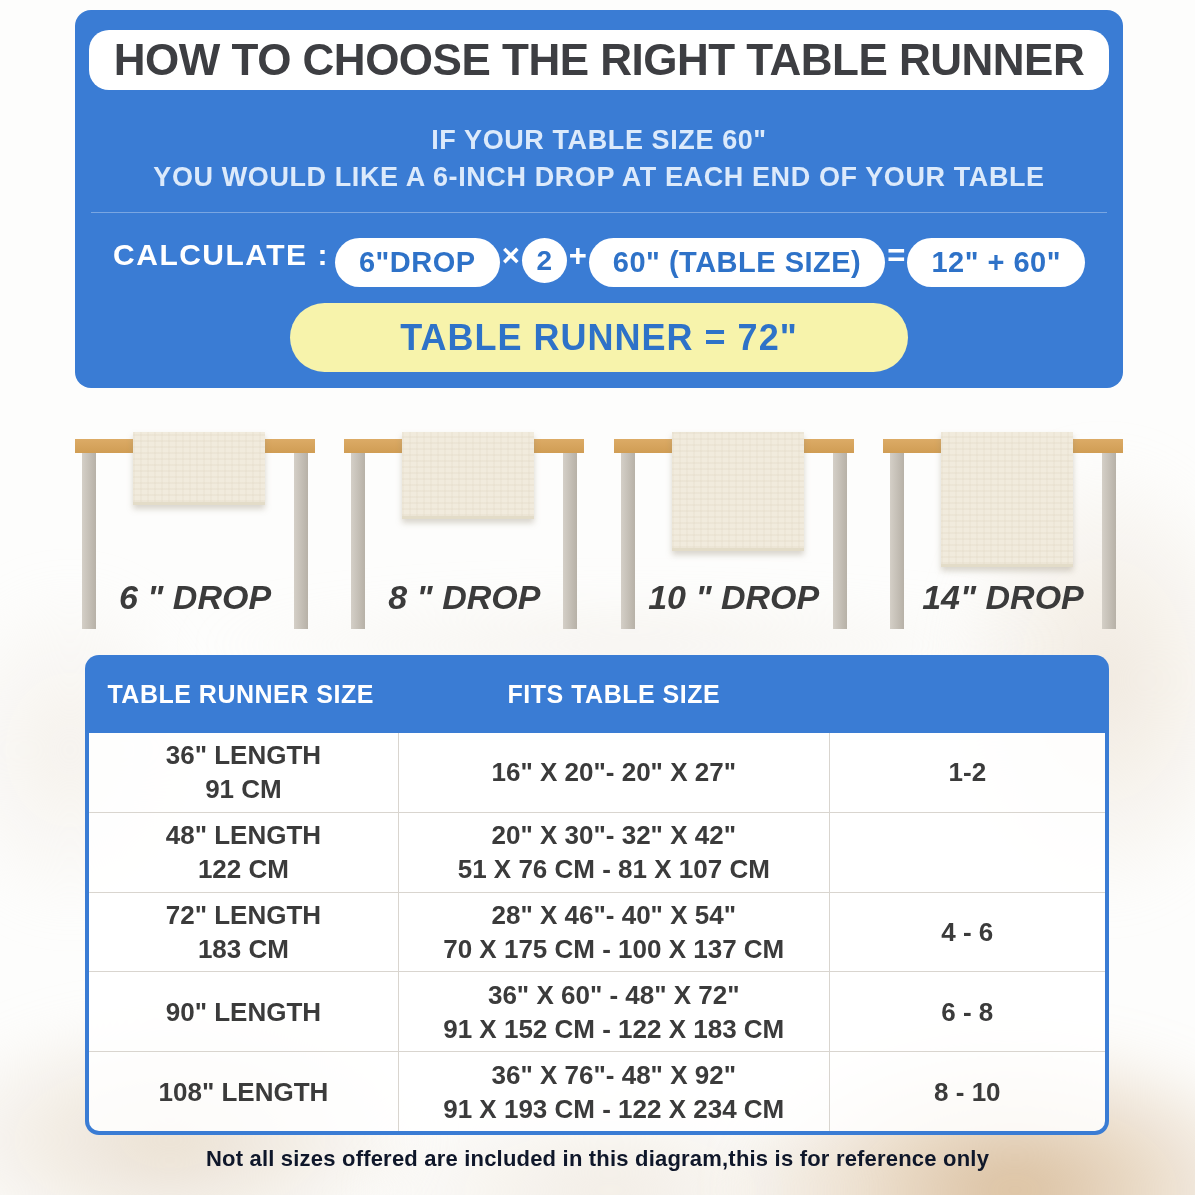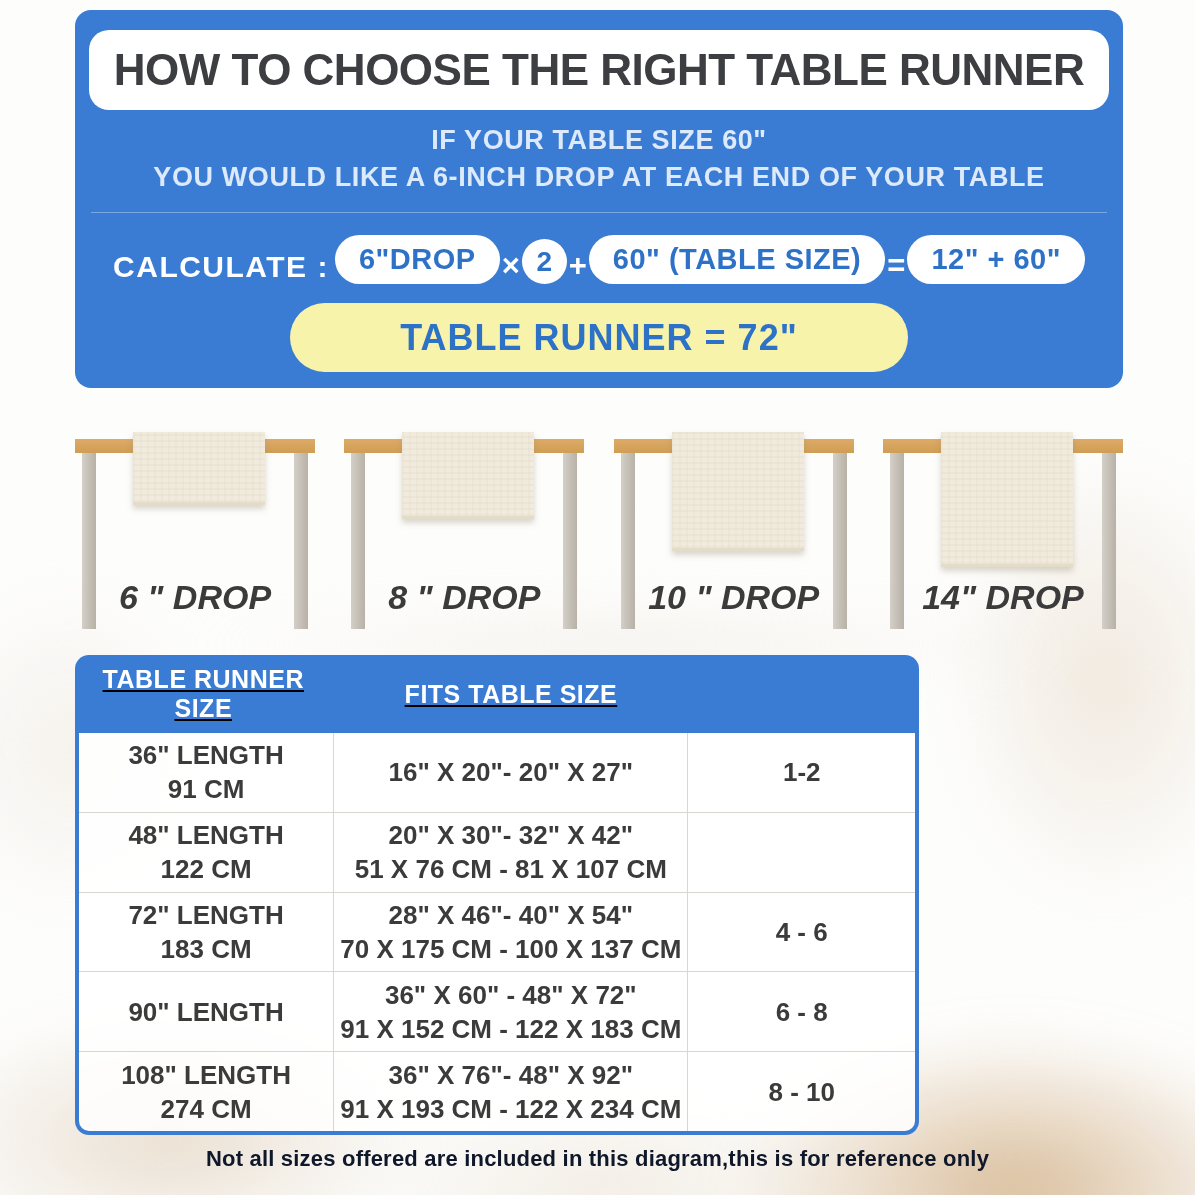--- a/index.html
+++ b/index.html
@@ -11,25 +11,25 @@
   .bg-blob { position:absolute; filter:blur(24px); border-radius:50%; pointer-events:none; }
   .b1 { left:-90px;  top:1010px; width:520px; height:260px; background:radial-gradient(ellipse at center, rgba(231,219,203,0.9), rgba(231,219,203,0) 70%); }
   .b2 { left:350px;  top:1090px; width:520px; height:200px; background:radial-gradient(ellipse at center, rgba(240,233,223,0.85), rgba(240,233,223,0) 70%); }
   .b3 { right:-110px;top:1030px; width:580px; height:320px; background:radial-gradient(ellipse at center, rgba(208,173,130,0.8), rgba(208,173,130,0) 70%); }
   .b4 { right:-70px; top:450px;  width:320px; height:460px; background:radial-gradient(ellipse at center, rgba(236,226,212,0.75), rgba(236,226,212,0) 70%); }
   .b5 { left:-70px;  top:580px;  width:280px; height:340px; background:radial-gradient(ellipse at center, rgba(241,235,227,0.65), rgba(241,235,227,0) 70%); }
   .b6 { left:180px;  top:600px;  width:900px; height:90px;  background:radial-gradient(ellipse at center, rgba(238,231,221,0.5),  rgba(238,231,221,0) 70%); }
 
   
   .hero { position:absolute; left:75px; top:10px; width:1048px; height:378px; background:#3a7cd4; border-radius:16px; }
-  .title-band { position:absolute; left:14px; right:14px; top:20px; height:80px; background:#ffffff; border-radius:20px; display:flex; align-items:center; justify-content:center; }
+  .title-band { position:absolute; left:14px; right:14px; top:20px; height:60px; background:#ffffff; border-radius:20px; display:flex; align-items:center; justify-content:center; }
   .title-band h1 { font-size:44px; font-weight:800; color:#3d3e42; letter-spacing:-0.5px; white-space:nowrap; }
   .subtitle { position:absolute; top:112px; left:0; width:100%; text-align:center; color:#dceafb; font-size:27px; font-weight:700; letter-spacing:0.6px; line-height:37px; }
   .hero-divider { position:absolute; top:202px; left:16px; right:16px; height:1px; background:rgba(255,255,255,0.32); }
-  .calc-row { position:absolute; top:212px; left:0; width:100%; height:62px; display:flex; align-items:flex-end; justify-content:center; gap:2px; white-space:nowrap; }
+  .calc-row { position:absolute; top:228px; left:0; width:100%; height:62px; display:flex; align-items:flex-start; justify-content:center; gap:2px; white-space:nowrap; }
   .calc-label { color:#ffffff; font-weight:800; font-size:30px; letter-spacing:1.5px; margin-right:4px; }
   .pill { background:#ffffff; color:#2e72c8; font-weight:800; font-size:29px; padding:8px 24px; border-radius:40px; letter-spacing:0.5px; }
   .op { color:#ffffff; font-weight:800; font-size:31px; }
   .circle { width:45px; height:45px; border-radius:50%; background:#ffffff; color:#2e72c8; display:flex; align-items:center; justify-content:center; font-weight:800; font-size:28px; }
   .result-pill { position:absolute; top:293px; left:50%; transform:translateX(-50%); width:618px; height:69px; background:#f7f3ab; border-radius:36px; display:flex; align-items:center; justify-content:center; }
   .result-pill span { color:#2e72c8; font-weight:800; font-size:36px; letter-spacing:1px; }
 
   
   .drops { position:absolute; left:75px; top:432px; width:1048px; height:205px; display:flex; justify-content:space-between; }
   .table-fig { position:relative; width:240px; height:205px; }
@@ -43,21 +43,21 @@
                              repeating-linear-gradient(90deg, rgba(222,212,192,0.2) 0 2px, rgba(255,255,255,0) 2px 7px);
             border-bottom:3px solid #e3dcc8;
             box-shadow:0 4px 6px rgba(150,138,115,0.35); }
   .fig-0 .runner { height:73px; }
   .fig-1 .runner { height:87px; }
   .fig-2 .runner { height:119px; }
   .fig-3 .runner { height:135px; }
   .drop-label { position:absolute; top:146px; left:0; right:0; text-align:center; font-size:34px; font-weight:800; font-style:italic; color:#3b3b3b; }
 
   
-  .size-table { position:absolute; left:75px; top:655px; width:844px; height:480px;text-decoration:underline; }
+  .size-table { position:absolute; left:85px; top:655px; width:1024px; height:480px; }
   .st-header { height:78px; background:#3a7cd4; border-radius:14px 14px 0 0; display:flex; align-items:center; }
   .st-header > div { text-align:center; color:#ffffff; font-weight:800; font-size:25px; letter-spacing:0.5px; }
   .w1 { width:30.4%; } .w2 { width:42.5%; } .w3 { width:27.1%; }
   .st-body { position:absolute; top:78px; left:0; right:0; bottom:0; background:rgba(255,255,255,0.85); border:4px solid #3a7cd4; border-top:none; border-radius:0 0 14px 14px; display:flex; flex-direction:column; overflow:hidden; }
   .st-row { flex:1; display:flex; align-items:stretch; border-top:1px solid #d9d5cf; }
   .st-row:first-child { border-top:none; }
   .cell { display:flex; flex-direction:column; justify-content:center; text-align:center; color:#3b3b3b; font-weight:700; font-size:26px; line-height:34px; }
   .cell.w2 { border-left:1px solid #d9d5cf; border-right:1px solid #d9d5cf; }
 
   .footer-note { position:absolute; top:1146px; left:0; width:100%; text-align:center; font-size:22px; font-weight:700; color:#0f172a; letter-spacing:0.2px; }
@@ -177,21 +177,20 @@
         <div class="cell w2">
           <div>36" X 60" - 48" X 72"</div>
           <div>91 X 152 CM - 122 X 183 CM</div>
         </div>
         <div class="cell w3">6 - 8</div>
       </div>
 
       <div class="st-row">
         <div class="cell w1">
           <div>108" LENGTH</div>
-          <div>274 CM</div>
         </div>
         <div class="cell w2">
           <div>36" X 76"- 48" X 92"</div>
           <div>91 X 193 CM - 122 X 234 CM</div>
         </div>
         <div class="cell w3">8 - 10</div>
       </div>
 
     </div>
   </section>

